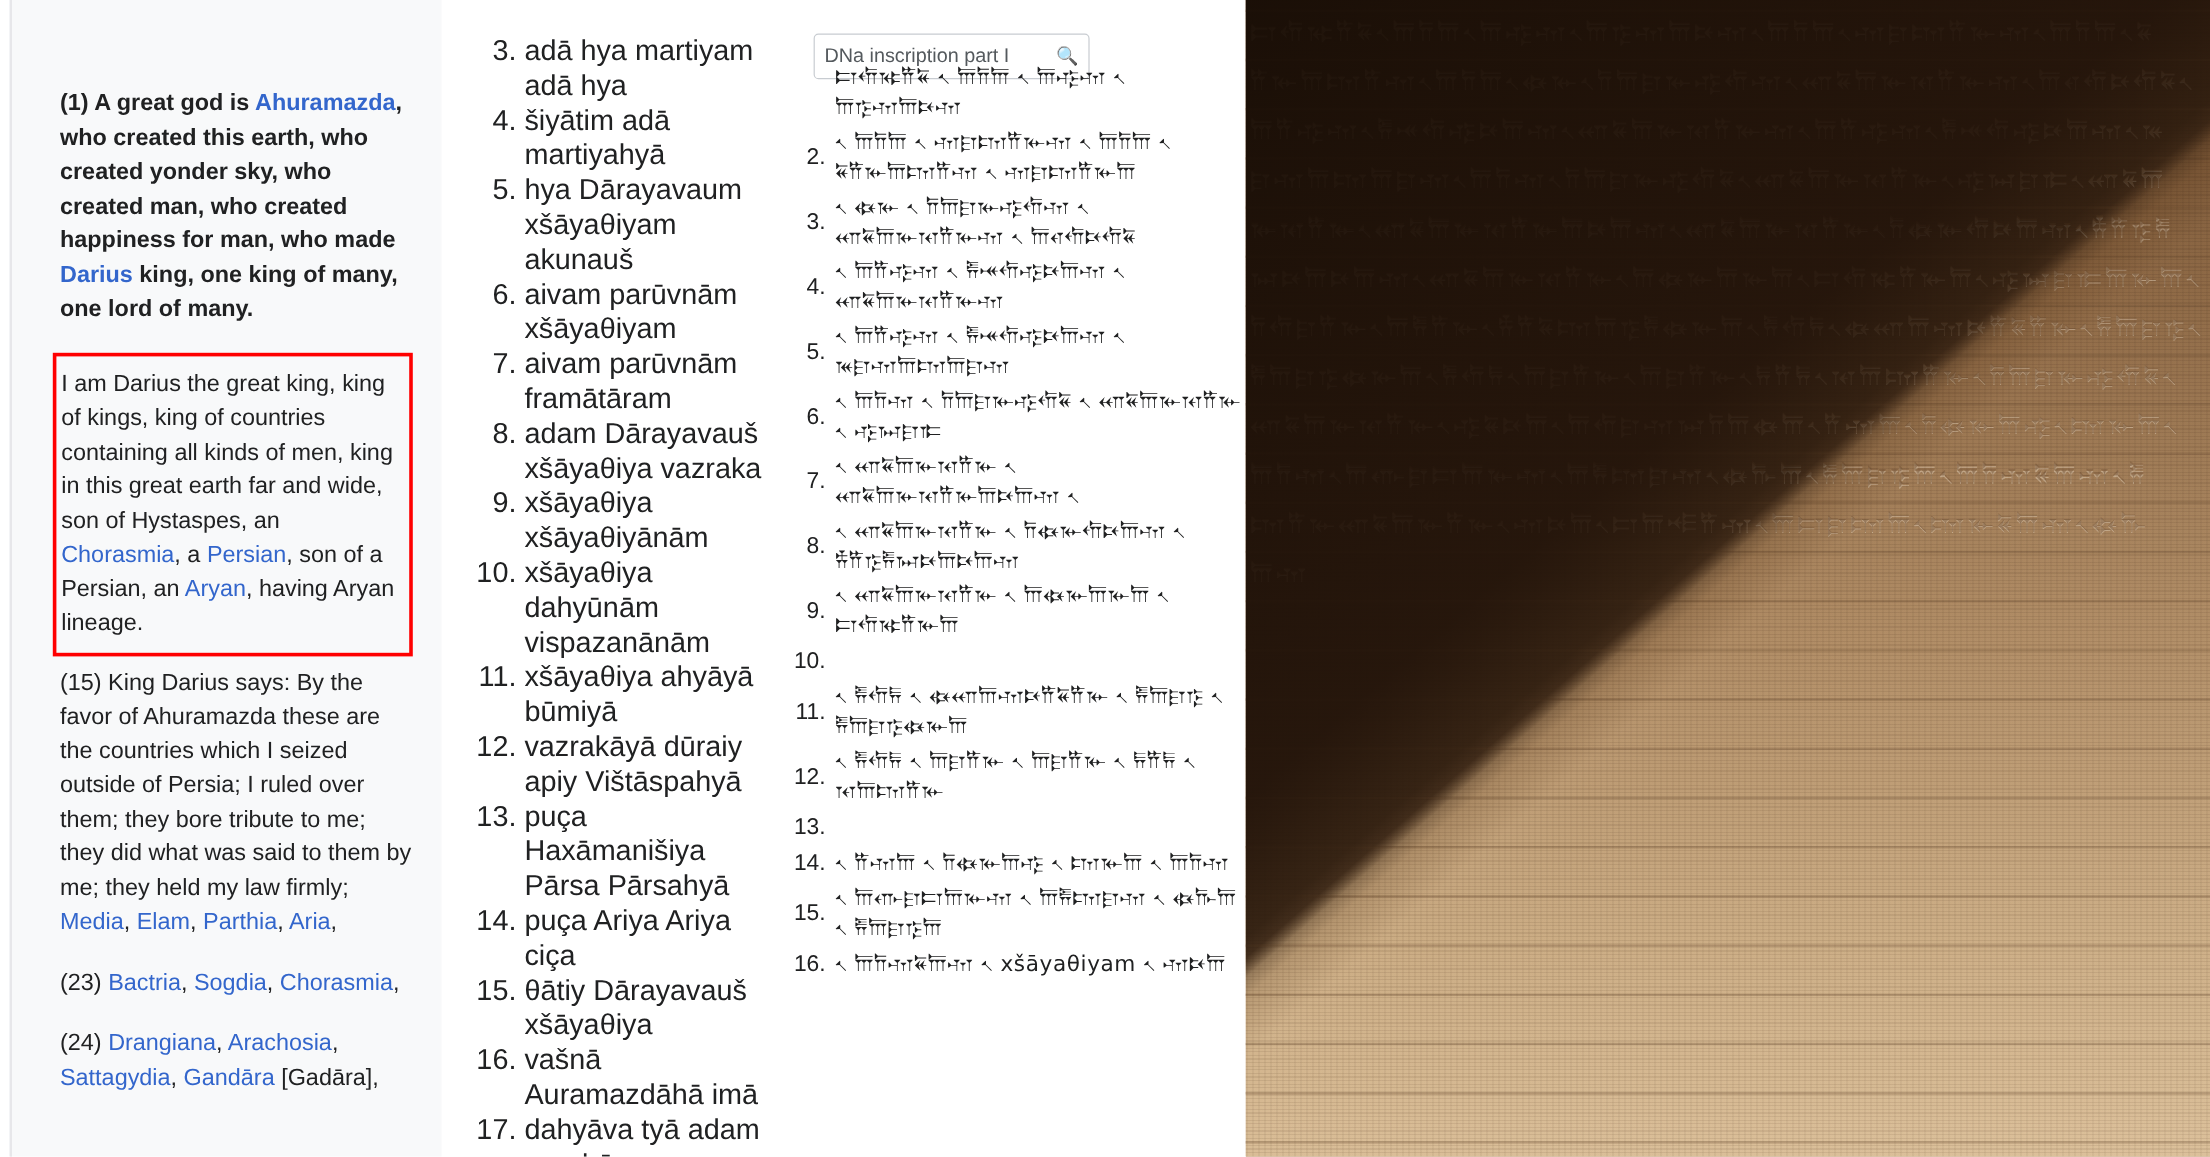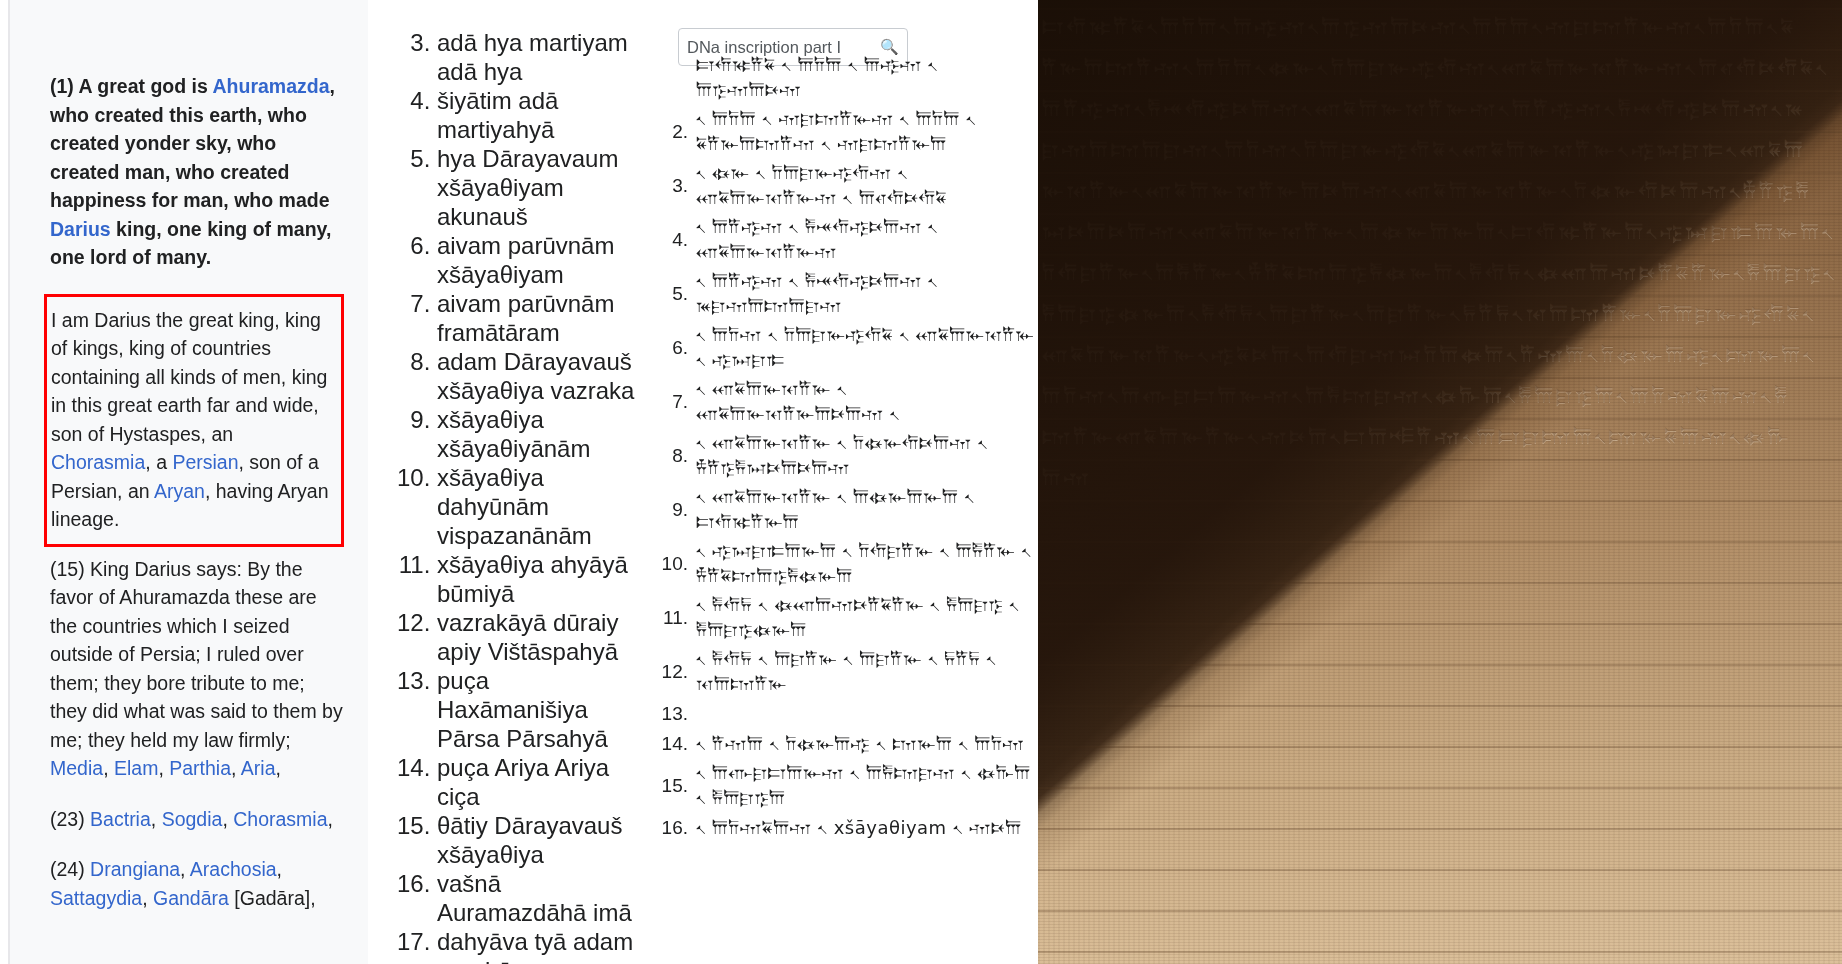--- a/index.html
+++ b/index.html
@@ -303,21 +303,20 @@
         <div class="cune-row">
           <div class="num">8.</div>
           <div class="glyphs">𐏐 𐎧𐏁𐎠𐎹𐎰𐎡𐎹 𐏐 𐎭𐏃𐎹𐎢𐎴𐎠𐎶 𐏐 𐎻𐎡𐎿𐎱𐏀𐎴𐎠𐎴𐎠𐎶</div>
         </div>
         <div class="cune-row">
           <div class="num">9.</div>
           <div class="glyphs">𐏐 𐎧𐏁𐎠𐎹𐎰𐎡𐎹 𐏐 𐎠𐏃𐎹𐎠𐎹𐎠 𐏐 𐎲𐎢𐎷𐎡𐎹𐎠</div>
         </div>
         <div class="cune-row">
           <div class="num">10.</div>
-          <div class="glyphs">𐏐 𐎺𐏀𐎼𐎣𐎠𐎹𐎠 𐏐 𐎭𐎢𐎼𐎡𐎹 𐏐 𐎠𐎱𐎡𐎹 𐏐 𐎻𐎡𐏁𐎫𐎠𐎿𐎱𐏃𐎹𐎠</div>
         </div>
         <div class="cune-row">
           <div class="num">11.</div>
           <div class="glyphs">𐏐 𐎱𐎢𐏂 𐏐 𐏃𐎧𐎠𐎶𐎴𐎡𐏁𐎡𐎹 𐏐 𐎱𐎠𐎼𐎿 𐏐 𐎱𐎠𐎼𐎿𐏃𐎹𐎠</div>
         </div>
         <div class="cune-row">
           <div class="num">12.</div>
           <div class="glyphs">𐏐 𐎱𐎢𐏂 𐏐 𐎠𐎼𐎡𐎹 𐏐 𐎠𐎼𐎡𐎹 𐏐 𐏂𐎡𐏂 𐏐 𐎰𐎠𐎫𐎡𐎹</div>
         </div>
         <div class="cune-row">

